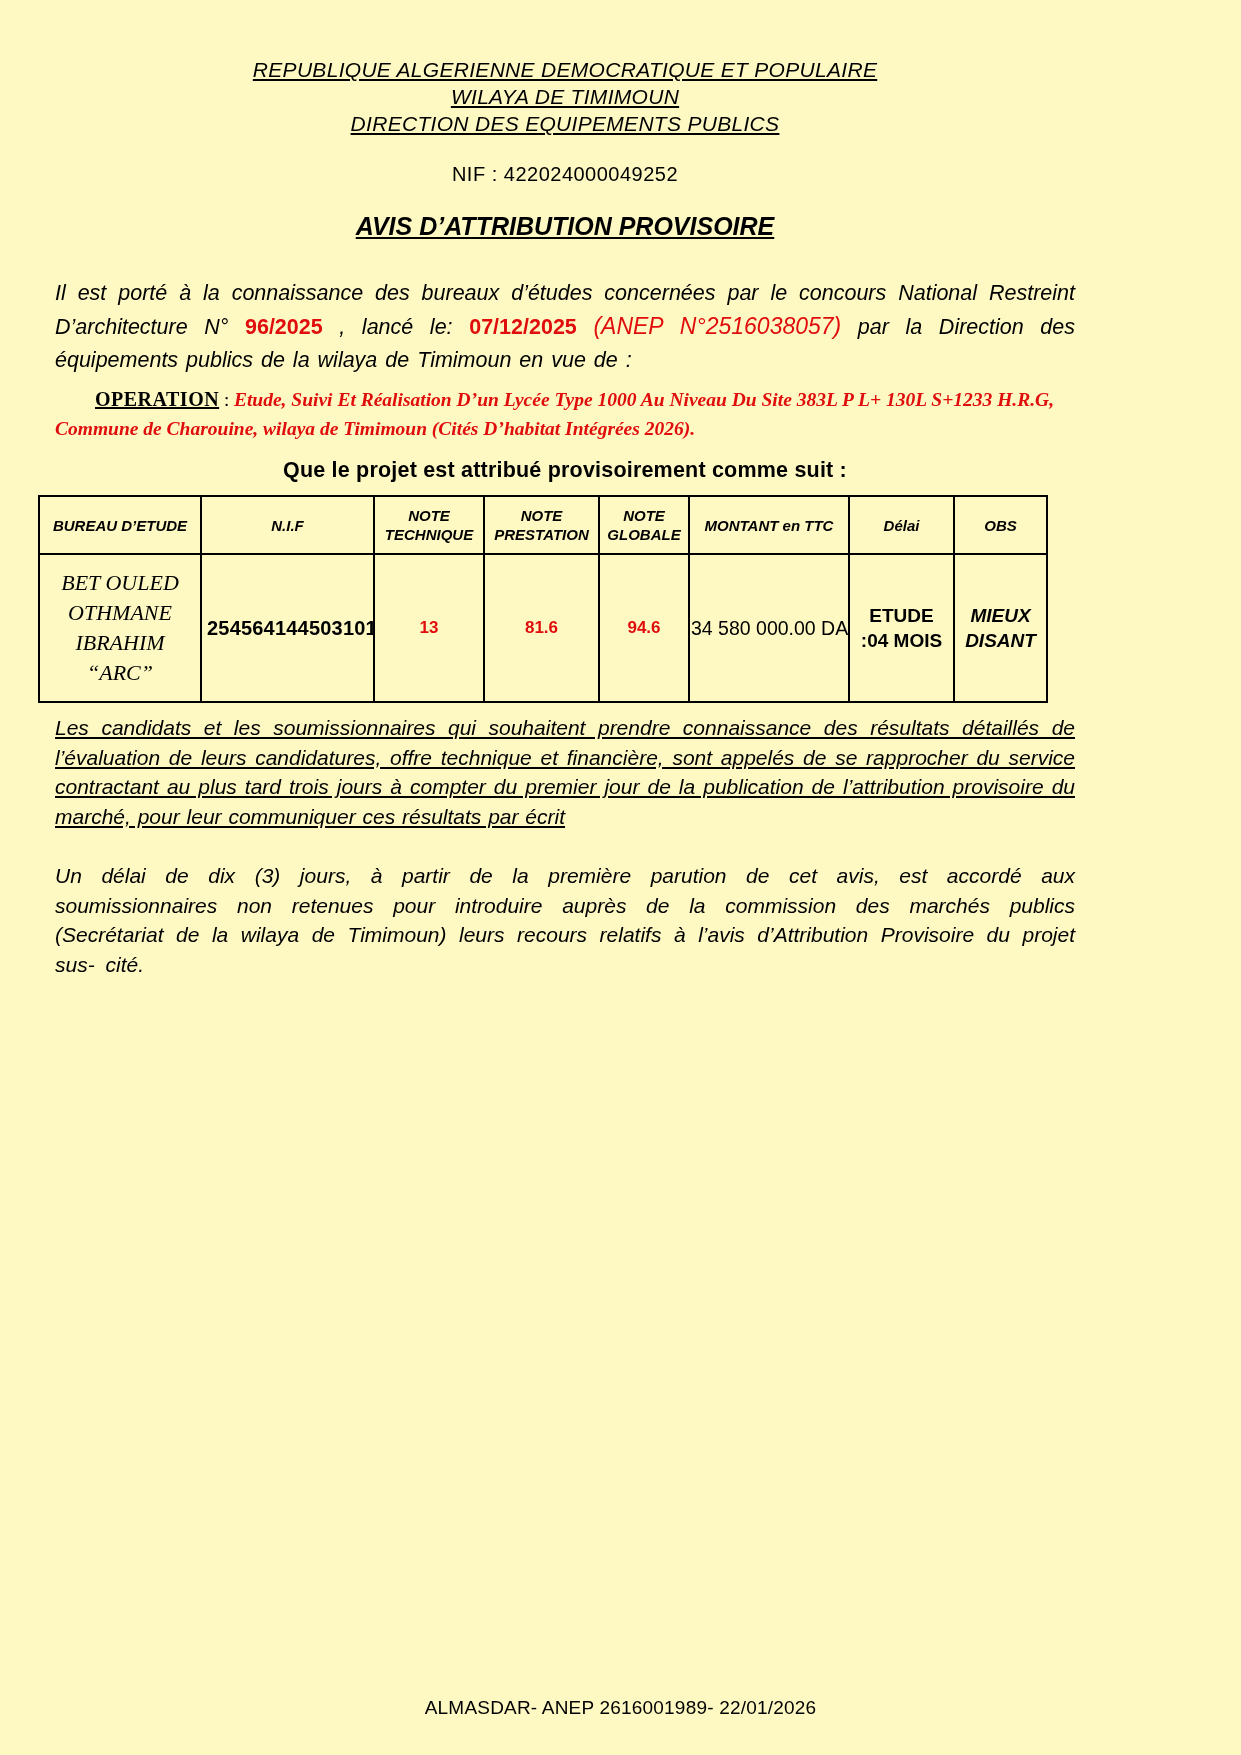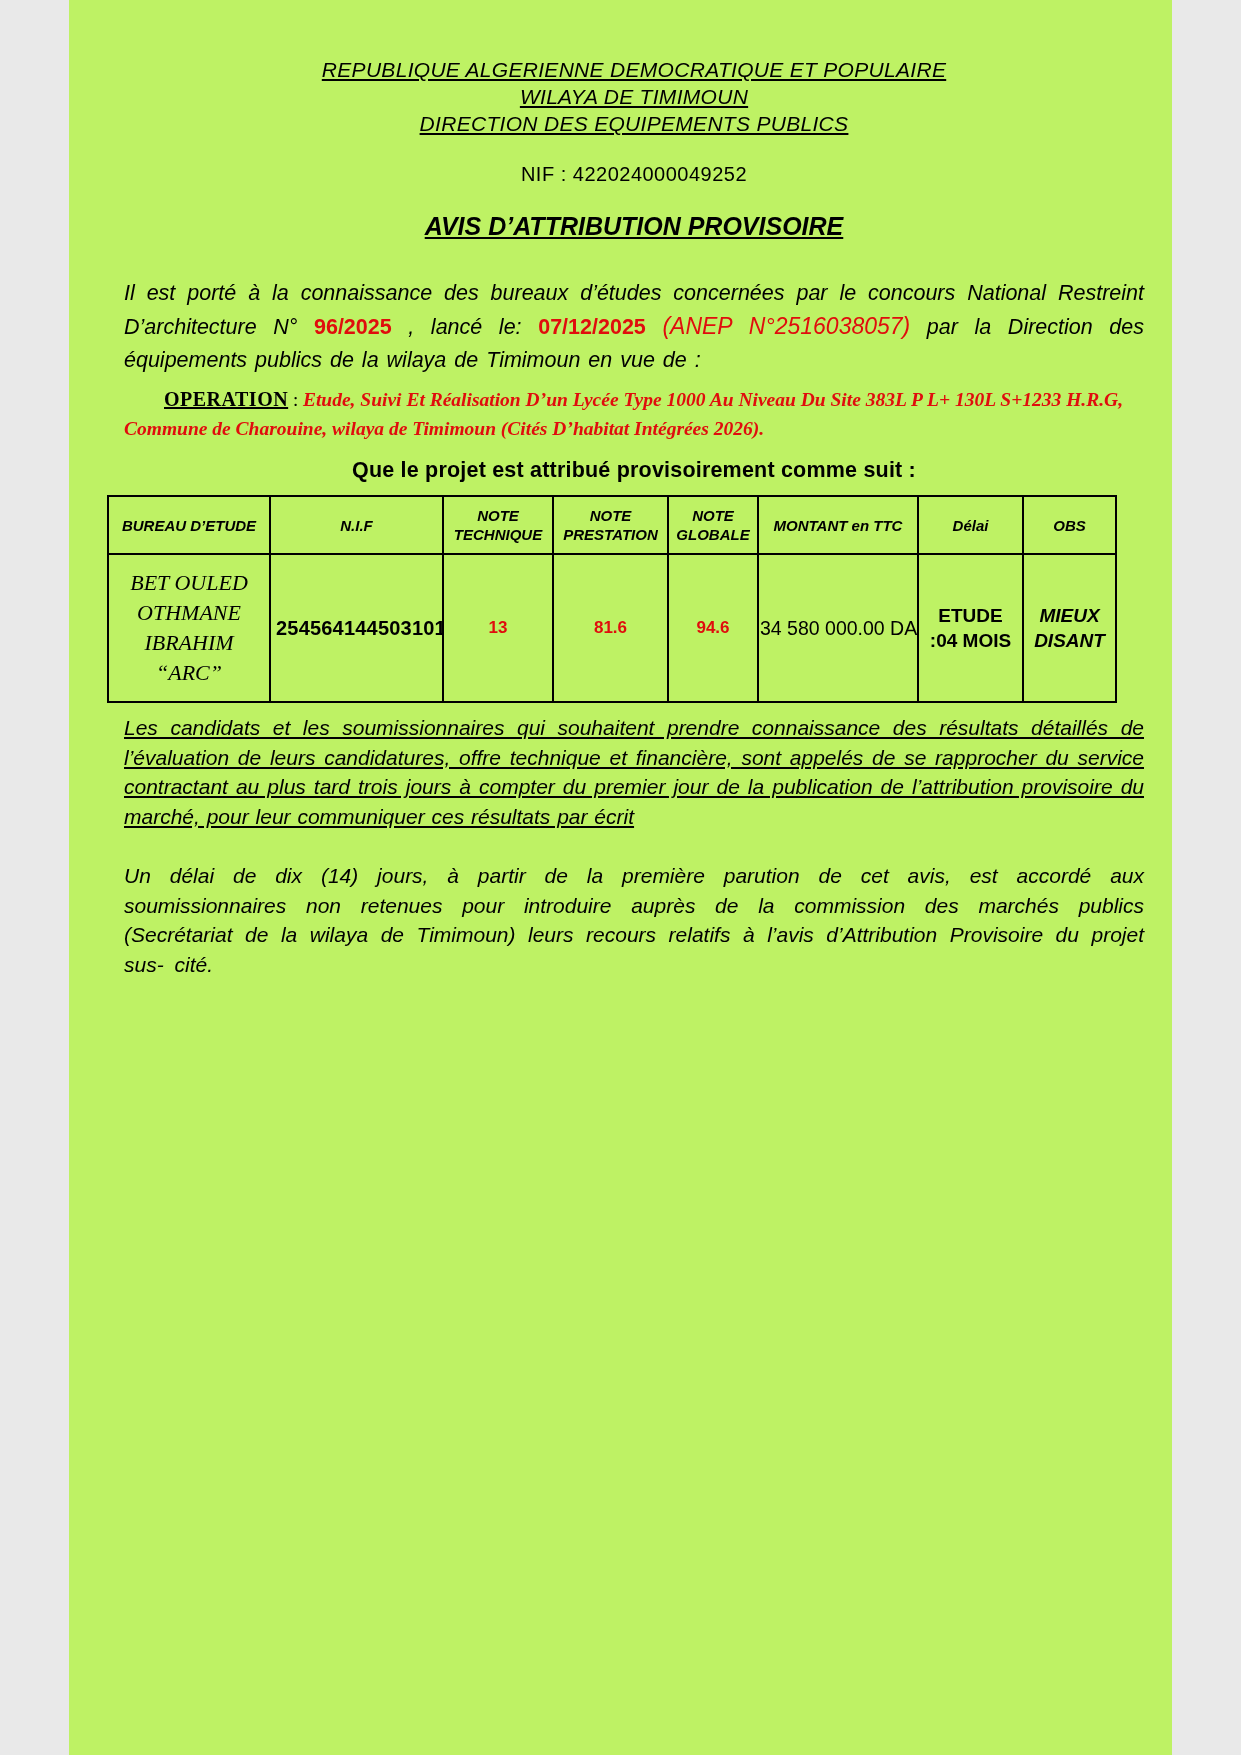--- a/index.html
+++ b/index.html
@@ -1,19 +1,19 @@
 <!DOCTYPE html>
 <html lang="fr"><head>
 <meta charset="utf-8">
 <style>
   * { margin:0; padding:0; box-sizing:border-box; }
   html,body { background:#e9e9e9; }
   .page {
-    width:1103px; height:1755px; margin:0 auto;
-    background:#bef264; position:relative; color:#000;
+    width:1241px; height:1755px; margin:0 auto;
+    background:#fef9c3; position:relative; color:#000;
     font-family:"Liberation Sans", sans-serif; overflow:hidden;
   }
   .content { position:absolute; left:55px; top:56px; width:1020px; }
 
   .hdr { text-align:center; font-style:italic; font-size:21px; line-height:27px; letter-spacing:0.3px; }
   .hdr .u { text-decoration:underline; }
 
   .nif { text-align:center; margin-top:26px; font-size:20px; letter-spacing:0.5px; }
 
   .title { text-align:center; margin-top:26px; font-size:25px; font-weight:bold; font-style:italic; }
@@ -111,17 +111,18 @@
             <td class="cell-montant">34 580 000.00 DA</td>
             <td class="cell-delai">ETUDE :04 MOIS</td>
             <td class="cell-obs">MIEUX DISANT</td>
           </tr>
         </tbody>
       </table>
     </div>
 
     <div class="para para1">Les candidats et les soumissionnaires qui souhaitent prendre connaissance des résultats détaillés de l’évaluation de leurs candidatures, offre technique et financière, sont appelés de se rapprocher du service contractant au plus tard trois jours à compter du premier jour de la publication de l’attribution provisoire du marché, pour leur communiquer ces résultats par écrit</div>
 
-    <div class="para para2">Un délai de dix (14) jours, à partir de la première parution de cet avis, est accordé aux soumissionnaires non retenues pour introduire auprès de la  commission des marchés publics (Secrétariat de la wilaya de Timimoun) leurs recours relatifs à l’avis d’Attribution Provisoire du projet sus- cité.</div>
+    <div class="para para2">Un délai de dix (3) jours, à partir de la première parution de cet avis, est accordé aux soumissionnaires non retenues pour introduire auprès de la  commission des marchés publics (Secrétariat de la wilaya de Timimoun) leurs recours relatifs à l’avis d’Attribution Provisoire du projet sus- cité.</div>
 
   </div>
 
+  <div class="footer">ALMASDAR- ANEP 2616001989- 22/01/2026</div>
 </div>
 
 </body></html>

